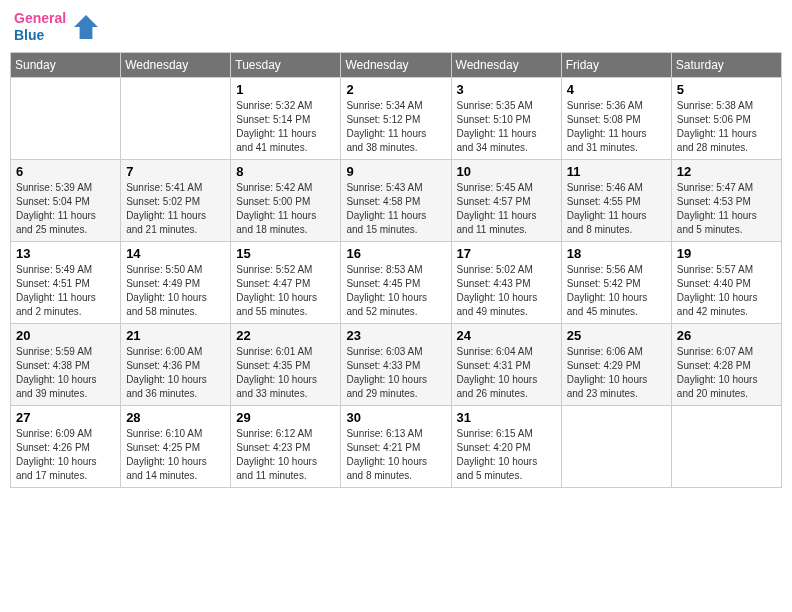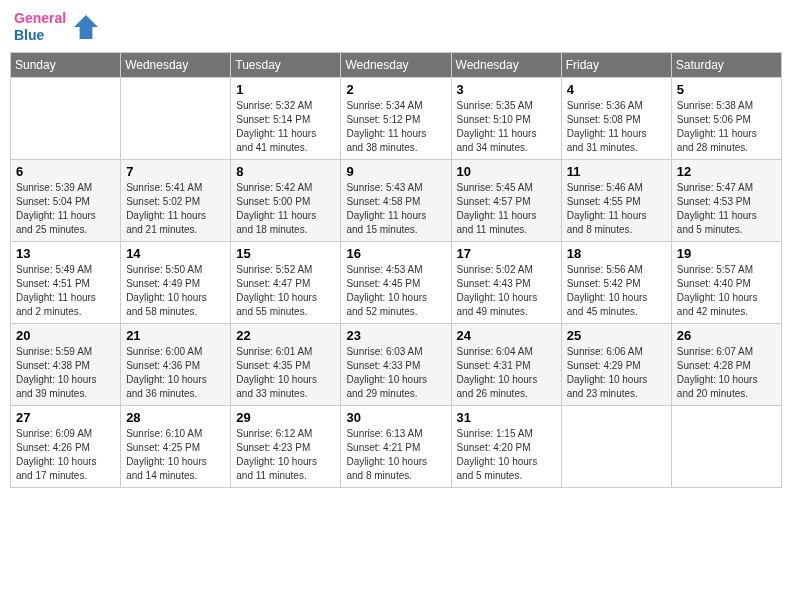--- a/index.html
+++ b/index.html
@@ -212,21 +212,21 @@
 Daylight: 10 hours and 58 minutes.</div>
         </td>
         <td>
           <span class="day-num">15</span>
           <div class="day-info">Sunrise: 5:52 AM
 Sunset: 4:47 PM
 Daylight: 10 hours and 55 minutes.</div>
         </td>
         <td>
           <span class="day-num">16</span>
-          <div class="day-info">Sunrise: 4:53 AM
+          <div class="day-info">Sunrise: 8:53 AM
 Sunset: 4:45 PM
 Daylight: 10 hours and 52 minutes.</div>
         </td>
         <td>
           <span class="day-num">17</span>
           <div class="day-info">Sunrise: 5:02 AM
 Sunset: 4:43 PM
 Daylight: 10 hours and 49 minutes.</div>
         </td>
         <td>
@@ -306,21 +306,21 @@
 Daylight: 10 hours and 11 minutes.</div>
         </td>
         <td>
           <span class="day-num">30</span>
           <div class="day-info">Sunrise: 6:13 AM
 Sunset: 4:21 PM
 Daylight: 10 hours and 8 minutes.</div>
         </td>
         <td>
           <span class="day-num">31</span>
-          <div class="day-info">Sunrise: 1:15 AM
+          <div class="day-info">Sunrise: 6:15 AM
 Sunset: 4:20 PM
 Daylight: 10 hours and 5 minutes.</div>
         </td>
         <td class="empty"></td>
         <td class="empty"></td>
       </tr>
     </tbody>
 </table>
 
 </body></html>

